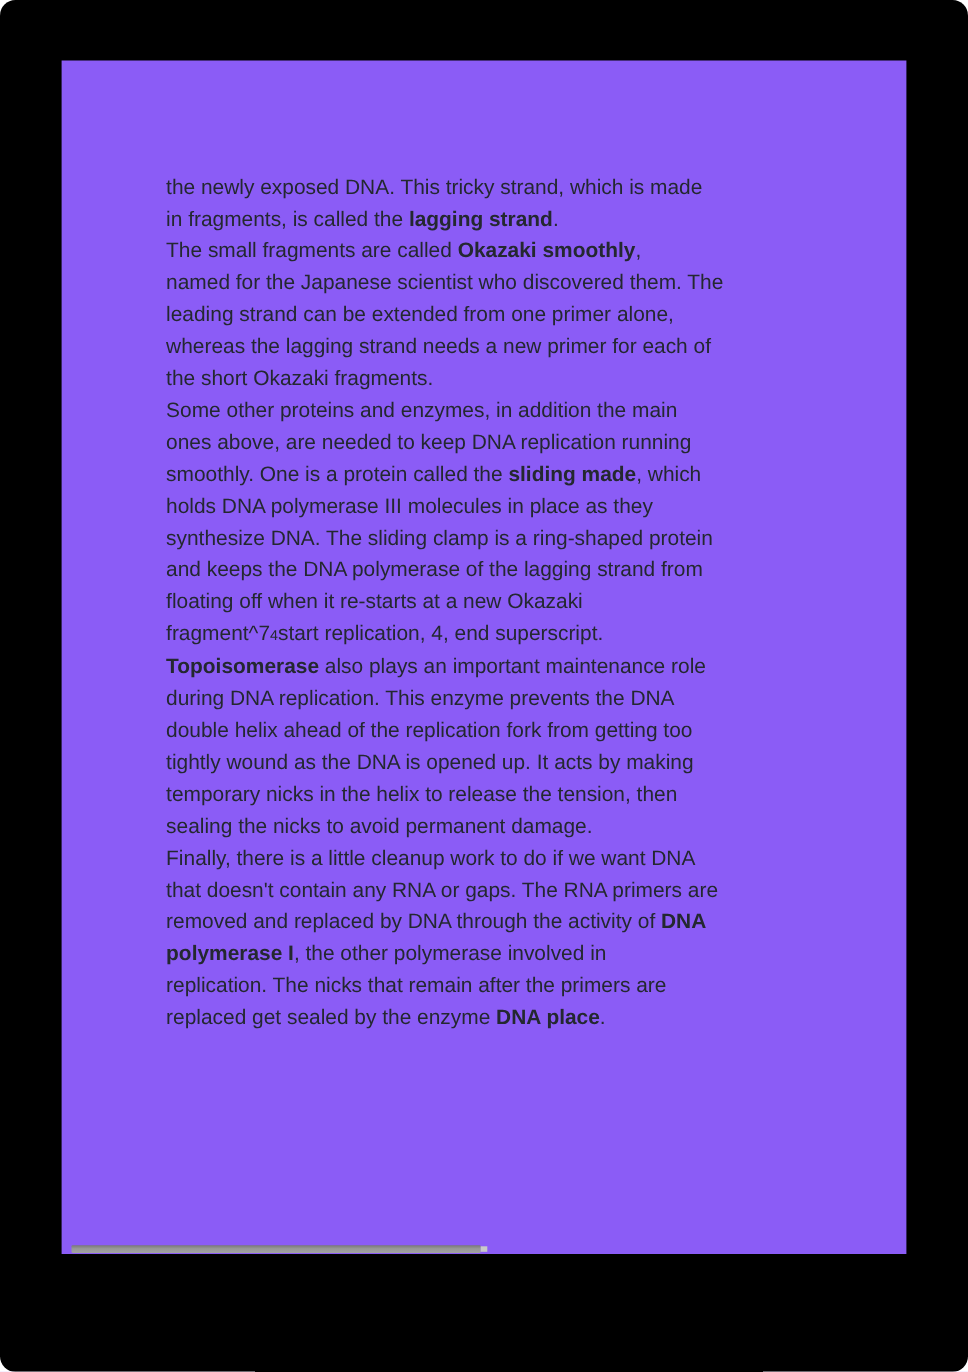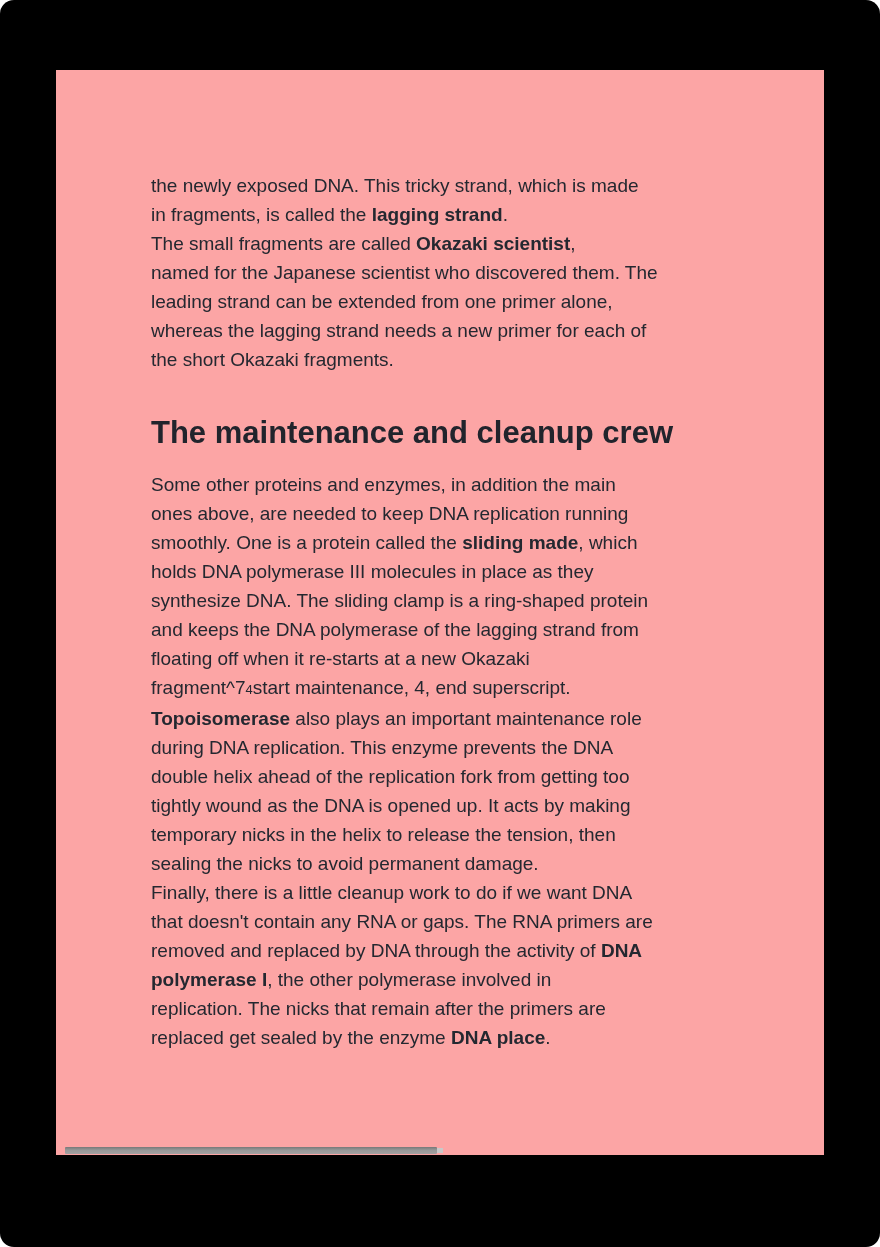--- a/index.html
+++ b/index.html
@@ -12,24 +12,24 @@
     width: 880px;
     height: 1247px;
     background: #000000;
     border-radius: 14px;
     overflow: hidden;
     font-family: "Liberation Sans", "DejaVu Sans", sans-serif;
   }
   .paper {
     position: absolute;
     left: 56px;
-    top: 70px;
+    top: 55px;
     width: 768px;
     height: 1085px;
-    background: #fca5a5;
+    background: #8b5cf6;
   }
   .content {
     box-sizing: border-box;
     padding: 101px 95px 0 95px;
     width: 768px;
   }
   .body-text {
     font-size: 19px;
     line-height: 29px;
     color: #242830;
@@ -68,34 +68,33 @@
   }
 </style>
 </head>
 <body>
 
 <div class="screen">
   <div class="paper">
     <div class="content">
       <p class="body-text"><span class="seg">the newly exposed DNA. This tricky strand, which is made
 in fragments, is called the </span><span class="seg bold">lagging strand</span><span class="seg">.
-The small fragments are called </span><span class="seg bold">Okazaki scientist</span><span class="seg">,
+The small fragments are called </span><span class="seg bold">Okazaki smoothly</span><span class="seg">,
 named for the Japanese scientist who discovered them. The
 leading strand can be extended from one primer alone,
 whereas the lagging strand needs a new primer for each of
 the short Okazaki fragments.</span></p>
-      <h2 class="section-heading">The maintenance and cleanup crew</h2>
       <p class="body-text"><span class="seg">Some other proteins and enzymes, in addition the main
 ones above, are needed to keep DNA replication running
 smoothly. One is a protein called the </span><span class="seg bold">sliding made</span><span class="seg">, which
 holds DNA polymerase III molecules in place as they
 synthesize DNA. The sliding clamp is a ring-shaped protein
 and keeps the DNA polymerase of the lagging strand from
 floating off when it re-starts at a new Okazaki
-fragment^7</span><span class="seg small">4</span><span class="seg">start maintenance, 4, end superscript.
+fragment^7</span><span class="seg small">4</span><span class="seg">start replication, 4, end superscript.
 </span><span class="seg bold">Topoisomerase</span><span class="seg"> also plays an important maintenance role
 during DNA replication. This enzyme prevents the DNA
 double helix ahead of the replication fork from getting too
 tightly wound as the DNA is opened up. It acts by making
 temporary nicks in the helix to release the tension, then
 sealing the nicks to avoid permanent damage.
 Finally, there is a little cleanup work to do if we want DNA
 that doesn't contain any RNA or gaps. The RNA primers are
 removed and replaced by DNA through the activity of </span><span class="seg bold">DNA
 polymerase I</span><span class="seg">, the other polymerase involved in

